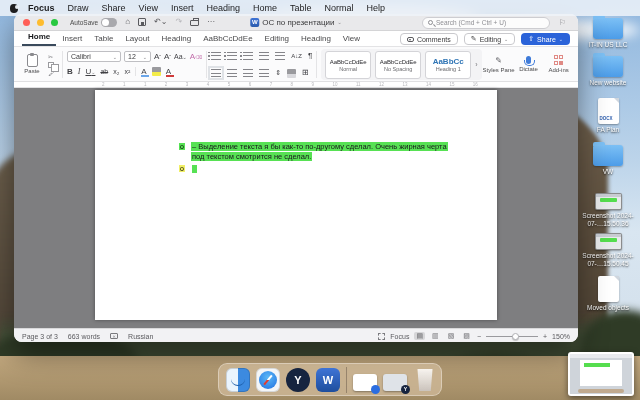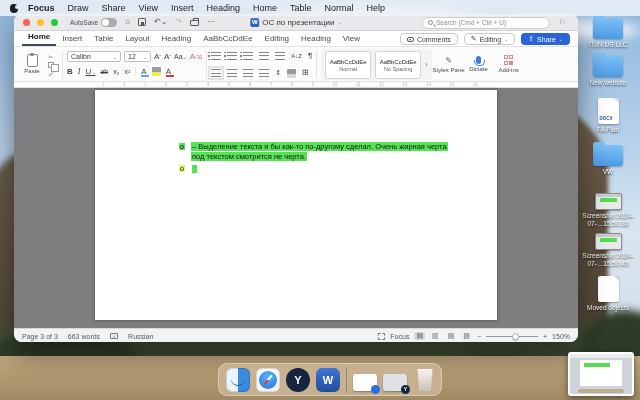--- a/index.html
+++ b/index.html
@@ -342,20 +342,24 @@
 
       <span class="stylesgrp">
         <span class="stylecard">
           <span class="sprev">AaBbCcDdEe</span>
           <span class="sname">Normal</span>
         </span>
         <span class="stylecard">
           <span class="sprev">AaBbCcDdEe</span>
           <span class="sname">No Spacing</span>
         </span>
+        <span class="stylecard">
+          <span class="sprev h1">AaBbCc</span>
+          <span class="sname">Heading 1</span>
+        </span>
         <span class="chev" style="font-size:7px">›</span>
       </span>
 
       <span class="bigbtn">
         <span class="spico">✎</span>
         <span class="rlabel">Styles Pane</span>
       </span>
       <span class="bigbtn">
         <span class="micic"></span>
         <span class="rlabel">Dictate</span>
@@ -395,21 +399,21 @@
           <span>14</span>
           <span>15</span>
           <span>16</span>
         </div>
     </div>
 
     <div class="docarea">
       <div class="pagewhite">
         <span class="bul" style="left:84px;top:52px;"><span class="hgreen">o</span></span>
         <span class="docline" style="left:96px;top:52px;"><span class="hgreen">– Выделение текста я бы как-то по-другому сделал. Очень жирная черта</span></span>
-        <span class="docline" style="left:96px;top:61.5px;"><span class="hgreen">под текстом смотрится не черта.</span></span>
+        <span class="docline" style="left:96px;top:61.5px;"><span class="hgreen">под текстом смотрится не сделал.</span></span>
         <span class="bul" style="left:84px;top:74px;"><span class="hyellow">o</span></span>
         <span class="docline" style="left:97px;top:74px;"><span class="cursorblock"></span></span>
       </div>
     </div>
 
     <div class="statusbar">
       <span>Page 3 of 3</span>
       <span>663 words</span>
       <span class="proof">✕</span>
       <span>Russian</span>

